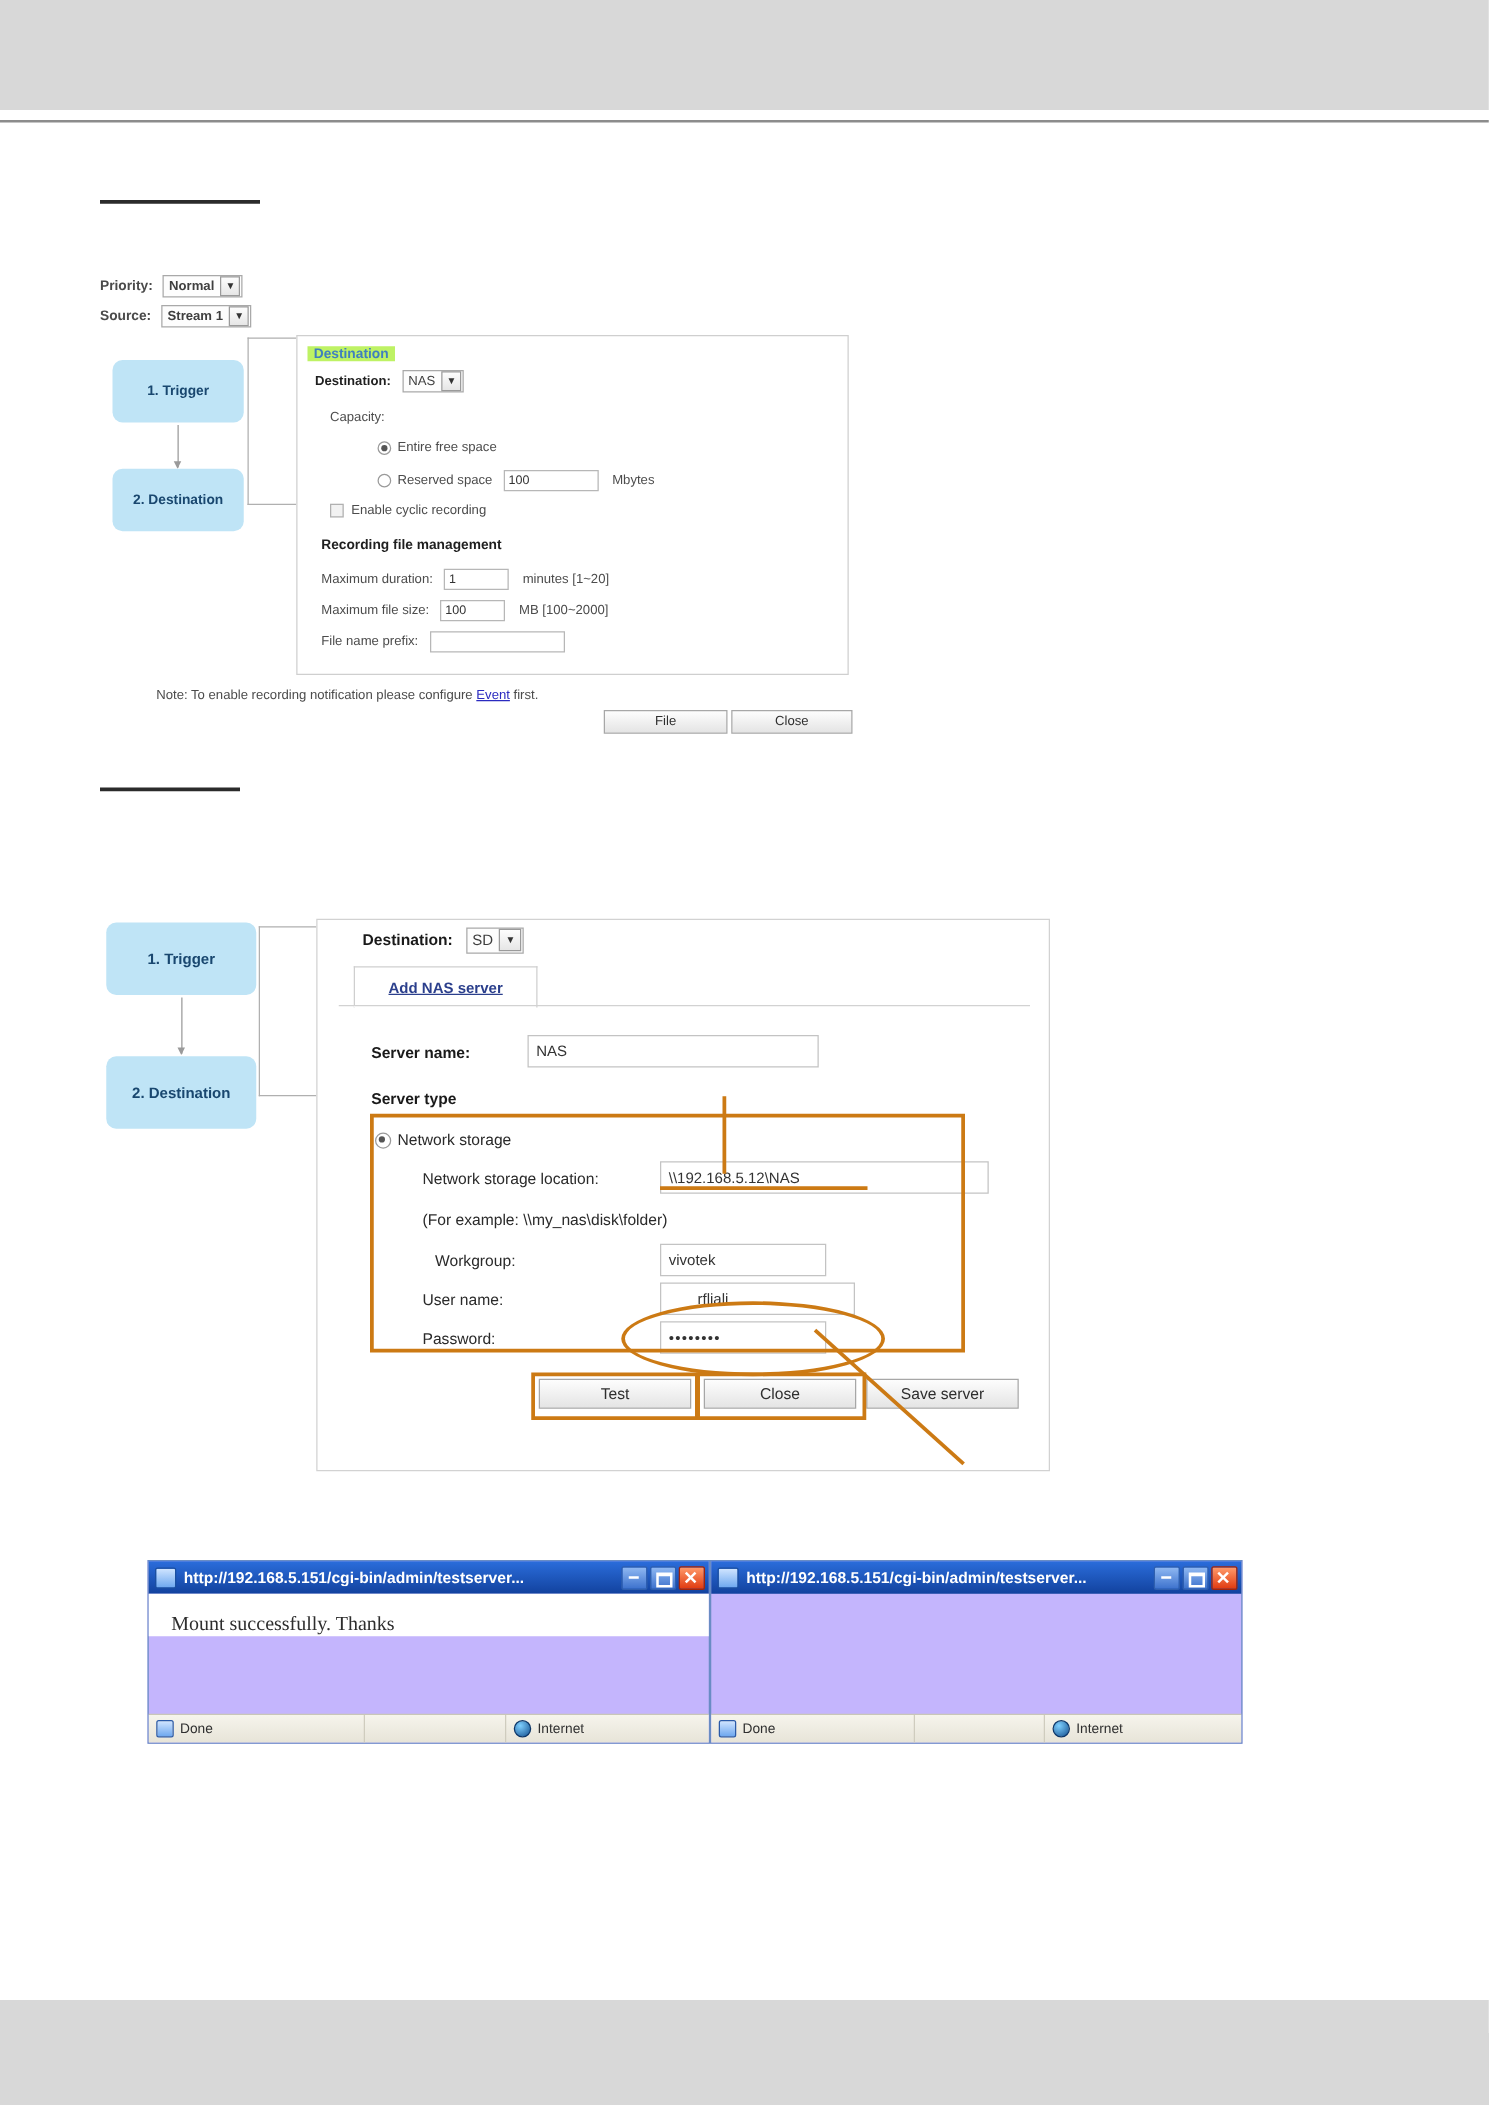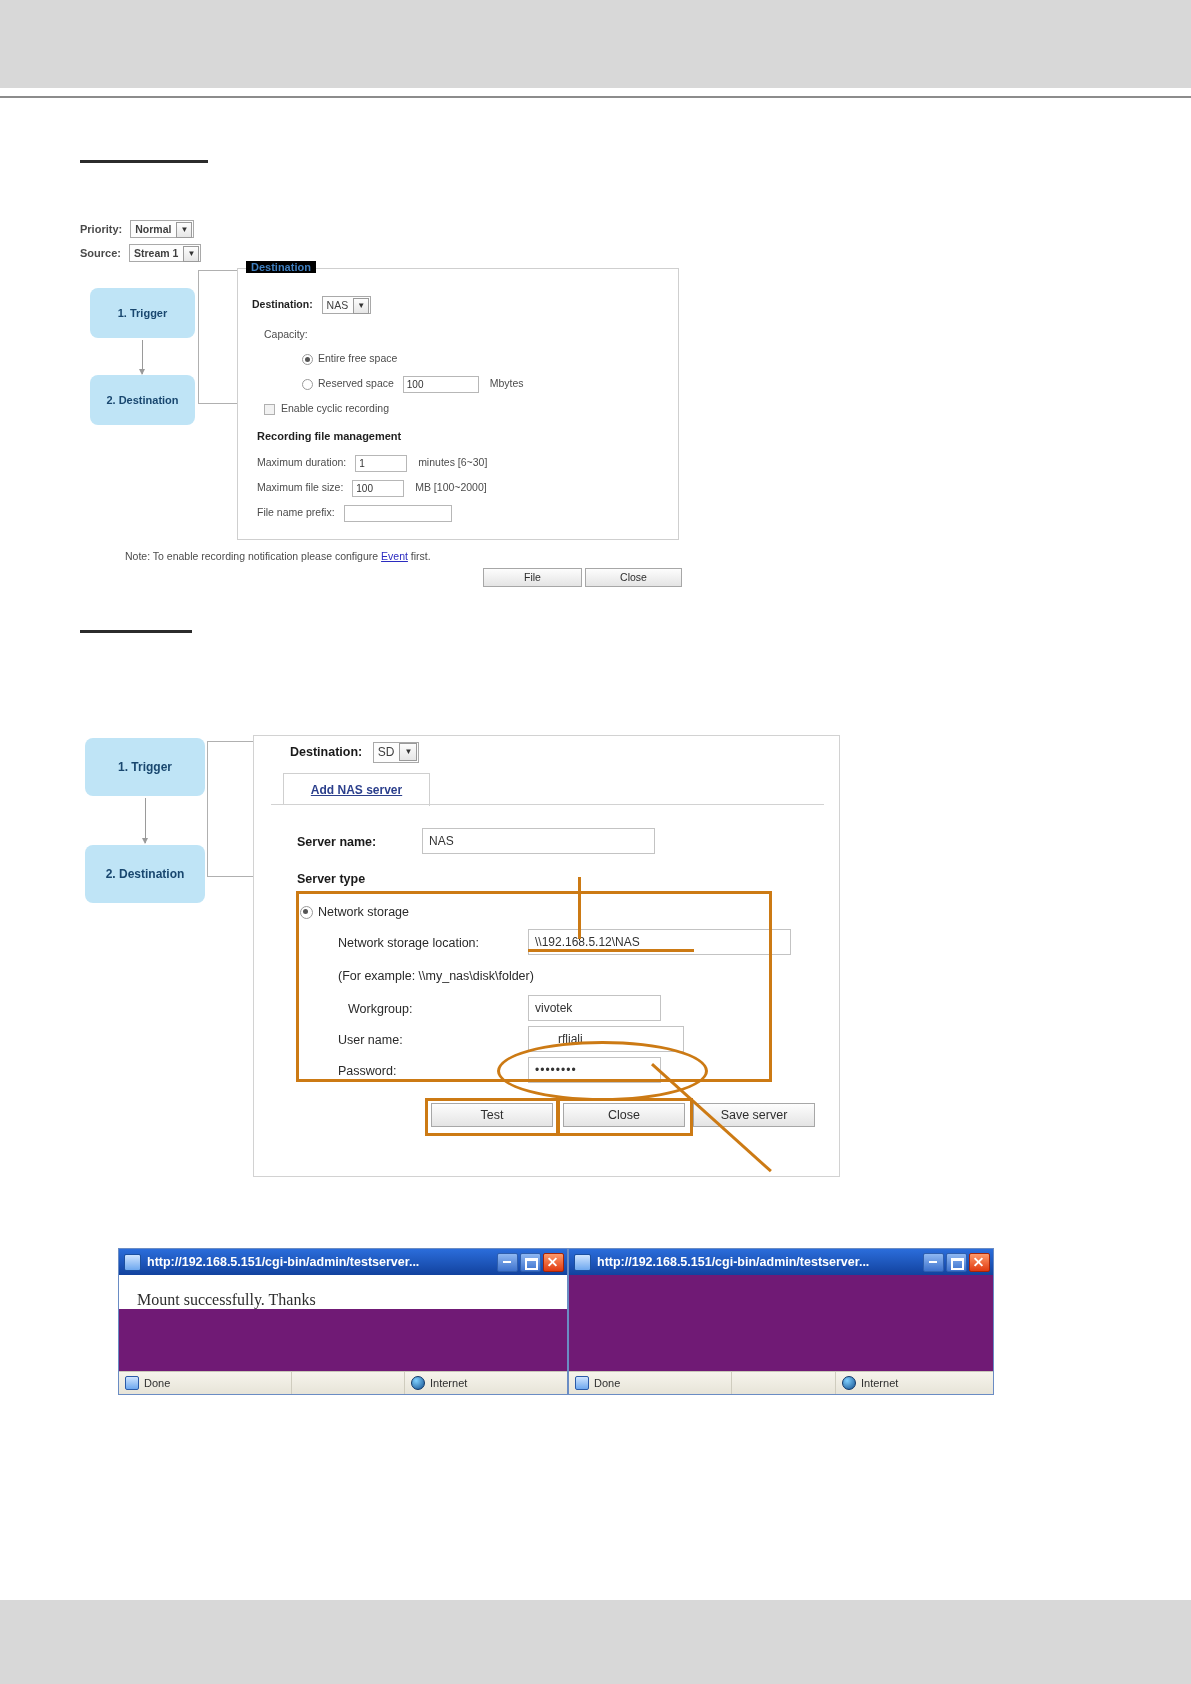--- a/index.html
+++ b/index.html
@@ -46,22 +46,22 @@
   .flowarrow:after{
     content:"";position:absolute;left:-3px;bottom:-1px;
     border-left:3.5px solid transparent;border-right:3.5px solid transparent;
     border-top:6px solid #9a9a9a;
   }
   .connector{position:absolute;border-left:1px solid #b0b0b0;border-top:1px solid #b0b0b0;border-bottom:1px solid #b0b0b0;}
 
   
   .fset{position:absolute;border:1px solid #cfcfcf;background:#fff;}
   .fset-legend{
-    position:absolute;background:#000000;padding:0 5px;
-    font-size:11px;font-weight:bold;color:#3f7fbf;
+    position:absolute;background:#bef264;padding:0 5px;
+    font-size:11px;font-weight:bold;color:#3f7fbf;margin-top:16px;
   }
   .frow{position:absolute;font-size:10.5px;color:#4c4c4c;white-space:nowrap;}
   .fstrong{font-weight:bold;color:#1f1f1f;}
   .tbox{
     display:inline-block;vertical-align:middle;border:1px solid #b7b7b7;background:#fff;
     height:15px;line-height:15px;font-size:10px;color:#333;padding:0 3px;
   }
   .radio{
     display:inline-block;vertical-align:middle;width:9px;height:9px;border-radius:50%;
     border:1px solid #9a9a9a;background:#fff;margin-right:5px;position:relative;
@@ -92,21 +92,21 @@
   .f2box{
     position:absolute;border:1px solid #c3c3c3;background:#fff;
     font-size:12px;color:#333;display:flex;align-items:center;padding-left:6px;
   }
   .hl-rect{position:absolute;border:3px solid #cc7a14;}
   .hl-line{position:absolute;background:#cc7a14;}
   .hl-ellipse{position:absolute;border:3px solid #cc7a14;border-radius:50%;}
   .hl-diag{position:absolute;height:3px;background:#cc7a14;transform-origin:0 0;}
 
   
-  .dlg{position:absolute;border:1px solid #6a8cc4;background:#701a75;}
+  .dlg{position:absolute;border:1px solid #6a8cc4;background:#c4b5fd;}
   .dlg-title{
     height:26px;background:linear-gradient(#2b6ddb,#12429e);
     display:flex;align-items:center;padding-left:5px;color:#fff;
     font-size:12.5px;font-weight:bold;
   }
   .dlg-title .t-ico{
     width:15px;height:15px;margin-right:6px;flex:0 0 auto;
     background:linear-gradient(#cfe4ff,#6ea8ef);border:1px solid #1b4fa0;border-radius:2px;
   }
   .dlg-title .t-text{flex:1 1 auto;overflow:hidden;white-space:nowrap;}
@@ -193,21 +193,21 @@
 
     <div class="frow" style="left:184px;top:192px;">
       <span class="chk"></span><span>Enable cyclic recording</span>
     </div>
 
     <div class="frow fstrong" style="left:177px;top:220px;font-size:11px;">Recording file management</div>
 
     <div class="frow" style="left:177px;top:245px;">
       <span>Maximum duration:</span>
       <span class="tbox" style="width:44px;margin:0 8px 0 6px;">1</span>
-      <span>minutes [6~30]</span>
+      <span>minutes [1~20]</span>
     </div>
 
     <div class="frow" style="left:177px;top:270px;">
       <span>Maximum file size:</span>
       <span class="tbox" style="width:44px;margin:0 8px 0 6px;">100</span>
       <span>MB [100~2000]</span>
     </div>
 
     <div class="frow" style="left:177px;top:295px;">
       <span>File name prefix:</span>

